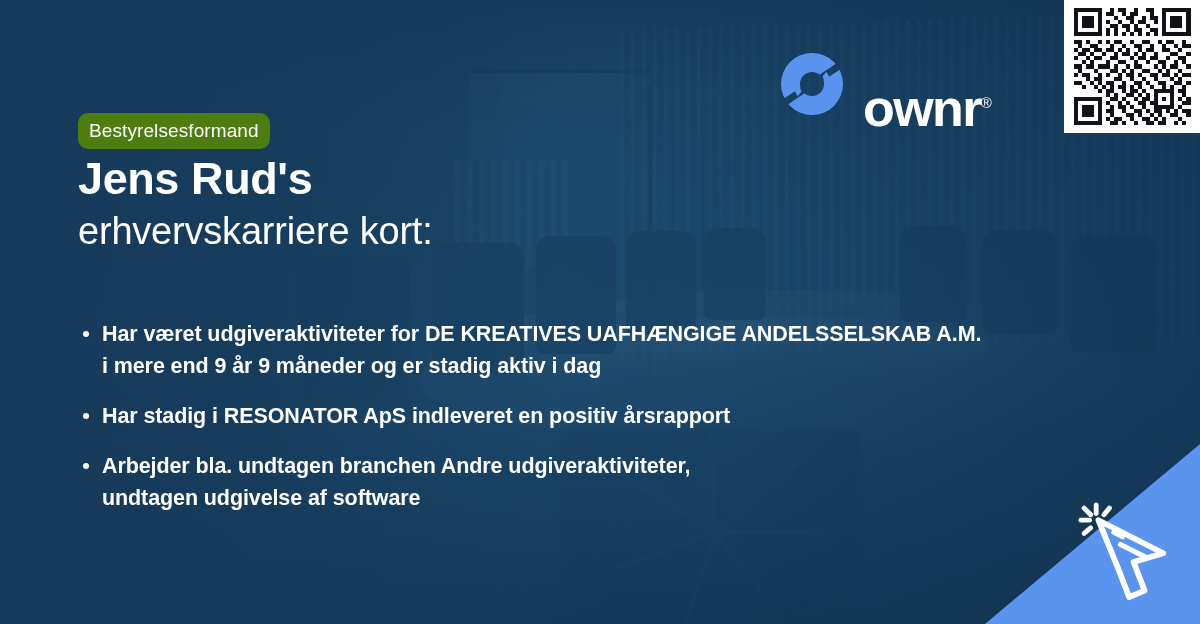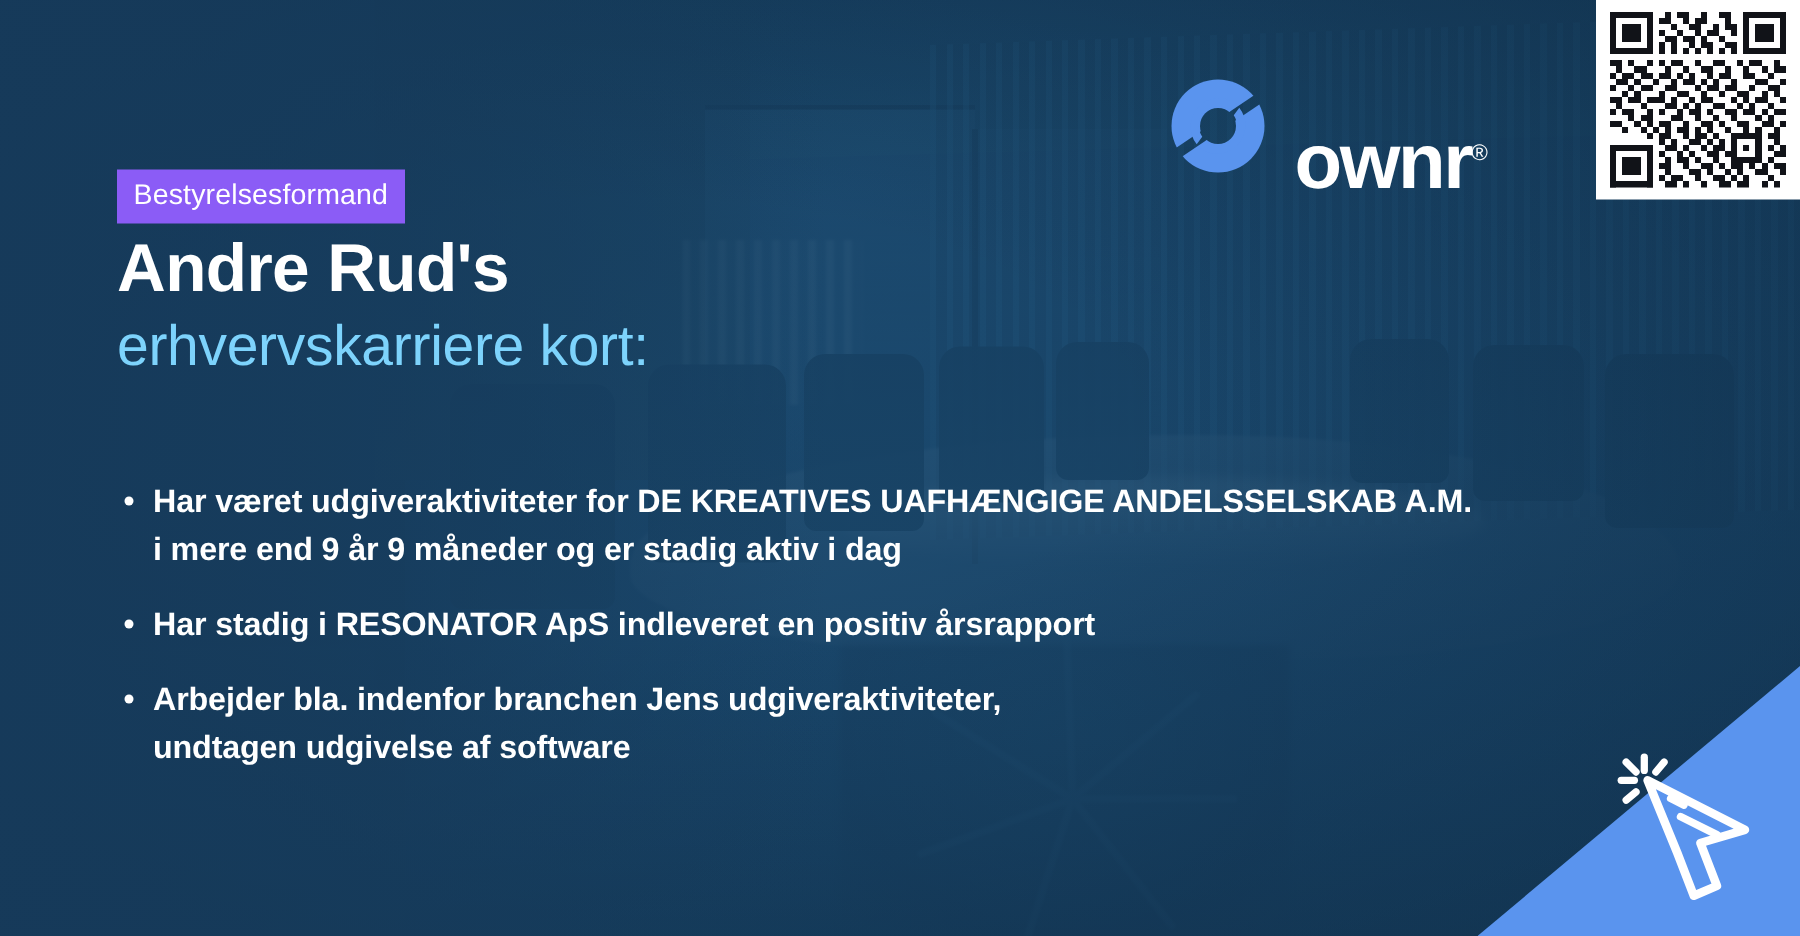--- a/index.html
+++ b/index.html
@@ -122,42 +122,42 @@
   .bg-leftfade {
     position:absolute; inset:0;
     background:linear-gradient(90deg, rgba(22,58,90,.96) 0%, rgba(22,58,90,.70) 22%, rgba(22,58,90,0) 46%);
   }
 
   
   .content { position:absolute; inset:0; }
 
   .badge {
     position:absolute; left:78px; top:113px;
-    background:#8b5cf6;
+    background:#4d7c0f;
     color:#ffffff;
     font-size:19px;
     line-height:1;
     padding:8px 11px 9px 11px;
-    border-radius:0;
+    border-radius:10px;
     letter-spacing:.1px;
     white-space:nowrap;
   }
 
   .title {
     position:absolute; left:78px; top:155px;
     color:#ffffff;
     font-size:45px;
     font-weight:bold;
     letter-spacing:-.4px;
     line-height:1.05;
     white-space:nowrap;
   }
   .subtitle {
     position:absolute; left:78px; top:211px;
-    color:#7dd3fc;
+    color:#ffffff;
     font-size:38px;
     font-weight:400;
     letter-spacing:-.2px;
     line-height:1.1;
     white-space:nowrap;
   }
 
   .bullets {
     position:absolute; left:78px; top:318px;
     width:1140px;
@@ -267,39 +267,39 @@
 
     <div class="bg-tint"></div>
     <div class="bg-vignette"></div>
     <div class="bg-leftfade"></div>
   </div>
 
   <div class="content">
 
     <div class="badge">Bestyrelsesformand</div>
 
-    <div class="title">Andre Rud's</div>
+    <div class="title">Jens Rud's</div>
     <div class="subtitle">erhvervskarriere kort:</div>
 
     <div class="bullets">
 
       <div class="bullet">
         <span class="dot"></span>
         <span>Har været udgiveraktiviteter for DE KREATIVES UAFHÆNGIGE ANDELSSELSKAB A.M.</span>
         <span class="l2">i mere end 9 år 9 måneder og er stadig aktiv i dag</span>
       </div>
 
       <div class="bullet">
         <span class="dot"></span>
         <span>Har stadig i RESONATOR ApS indleveret en positiv årsrapport</span>
       </div>
 
       <div class="bullet">
         <span class="dot"></span>
-        <span>Arbejder bla. indenfor branchen Jens udgiveraktiviteter,</span>
+        <span>Arbejder bla. undtagen branchen Andre udgiveraktiviteter,</span>
         <span class="l2">undtagen udgivelse af software</span>
       </div>
 
     </div>
 
     <div class="logo">
       <svg class="logo-mark" viewBox="0 0 64 64">
         <defs>
           <mask id="slice">
             <rect x="0" y="0" width="64" height="64" fill="#fff"></rect>

